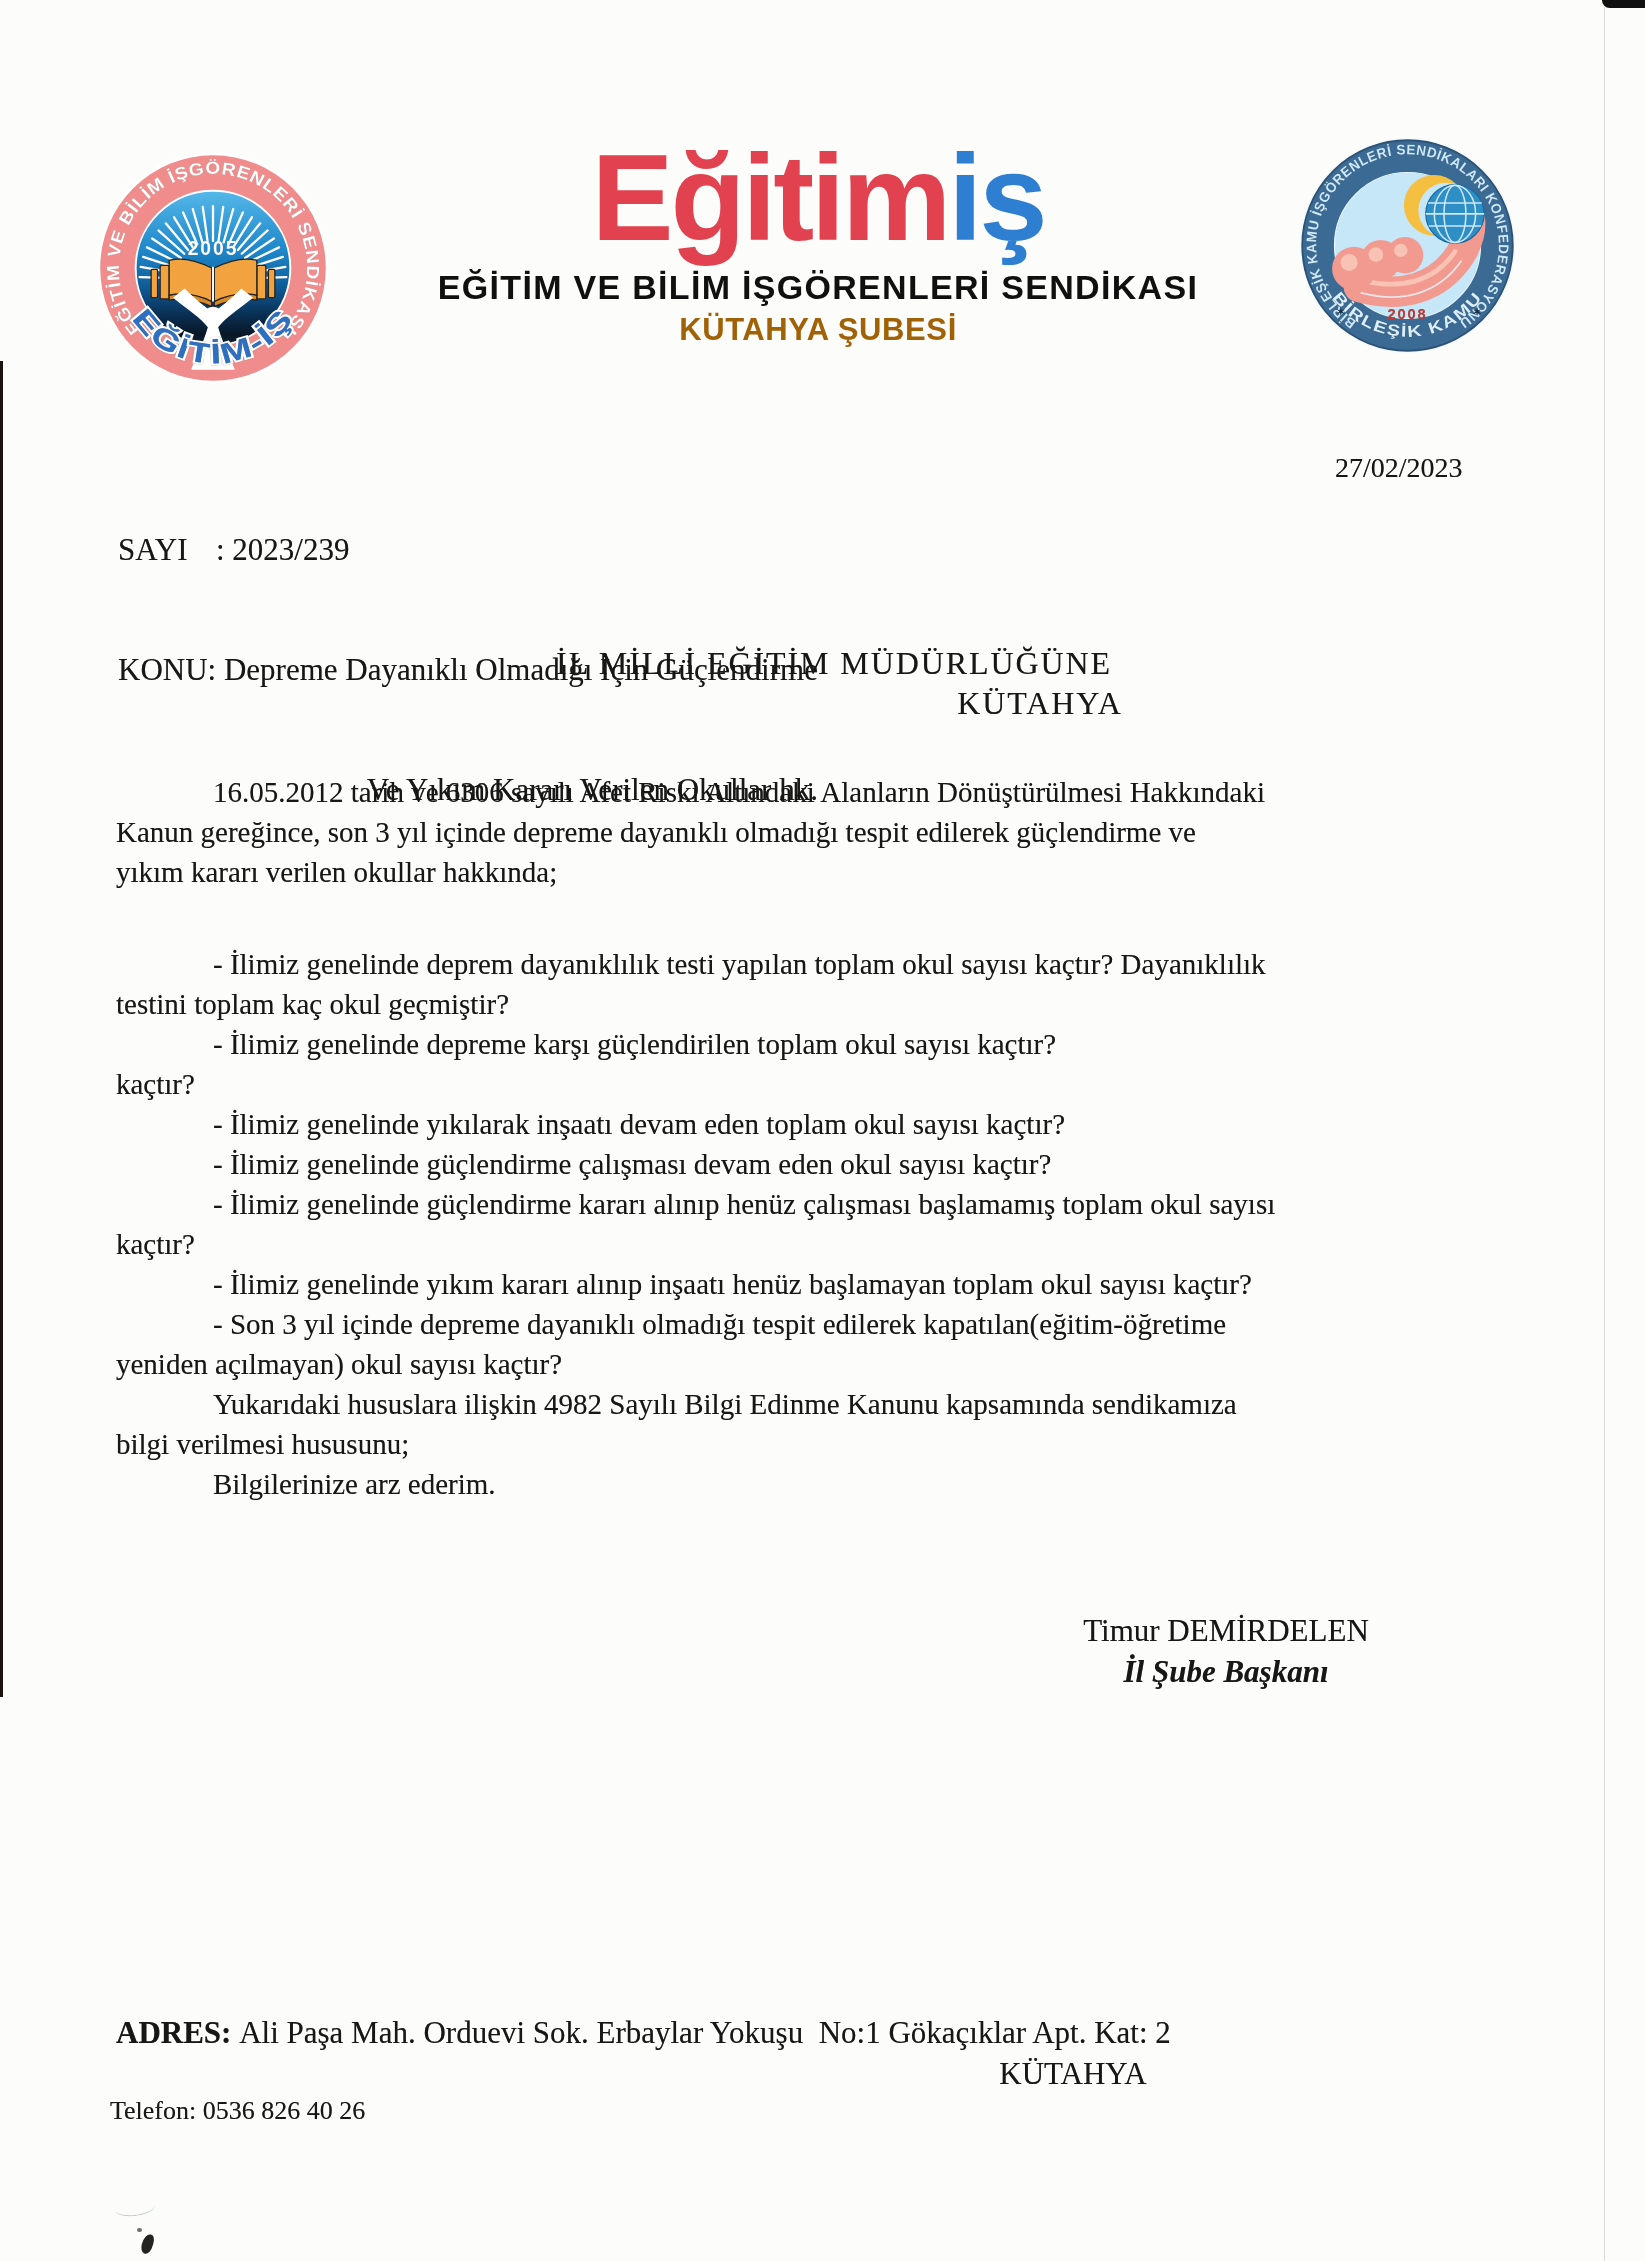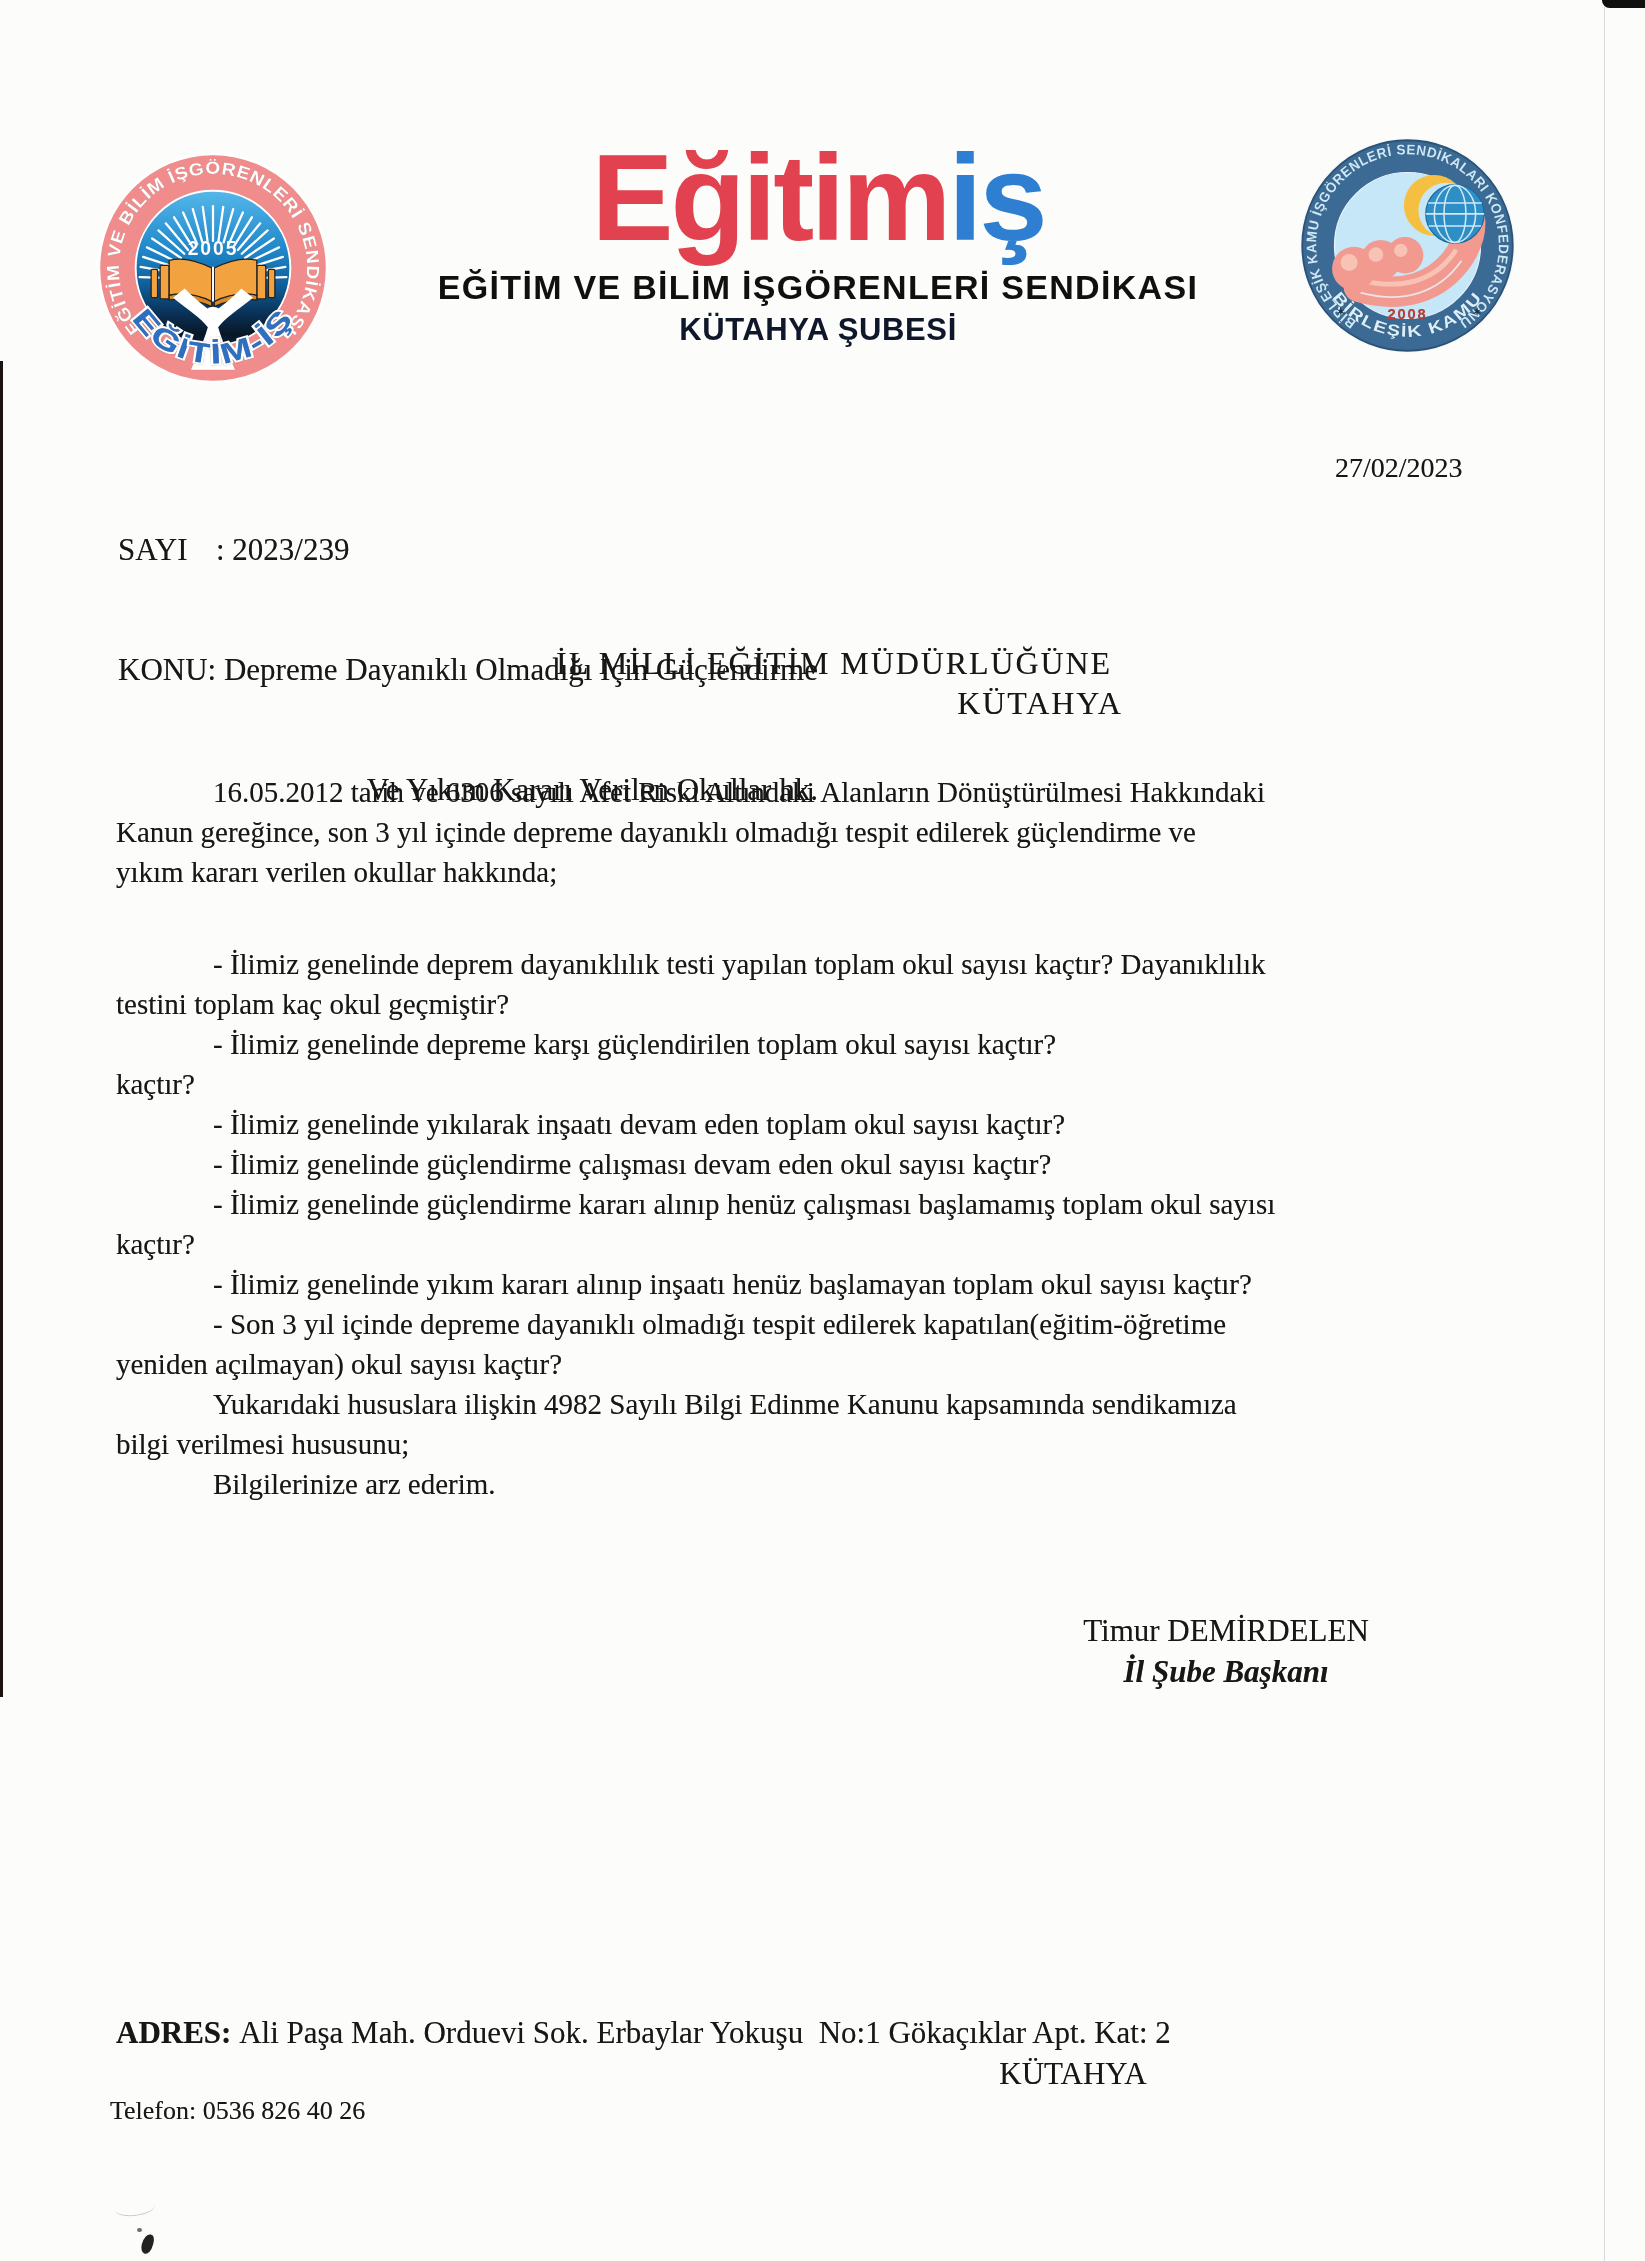--- a/index.html
+++ b/index.html
@@ -9,21 +9,21 @@
     text-shadow:0 0 0.6px rgba(20,20,20,.45);
   }
   
   .logo-left{position:absolute; left:97px; top:152px; width:232px; height:232px;}
   .logo-right{position:absolute; left:1298px; top:136px; width:219px; height:219px;}
   .brand{position:absolute; left:818px; top:136px; transform:translateX(-50%); text-align:center; white-space:nowrap; text-shadow:none;}
   .brand-title{font-family:"Liberation Sans",sans-serif; font-weight:bold; font-size:123px; letter-spacing:-3.2px; line-height:1;}
   .brand-title .red{color:var(--title-red);margin-top:38px;}
   .brand-title .blue{color:var(--title-blue);}
   .brand-sub1{font-family:"Liberation Sans",sans-serif; font-weight:bold; font-size:34px; letter-spacing:1.3px; color:#101010; margin-top:9px;}
-  .brand-sub2{font-family:"Liberation Sans",sans-serif; font-weight:bold; font-size:31px; letter-spacing:0.6px; color:#0f172a; margin-top:5.2px;}
+  .brand-sub2{font-family:"Liberation Sans",sans-serif; font-weight:bold; font-size:31px; letter-spacing:0.6px; color:#a16207; margin-top:5.2px;}
   
   .meta{position:absolute; left:118px; top:450px; font-size:31px; line-height:40px; white-space:pre;}
   .meta .lbl{display:inline-block;}
   .meta .sayi-lbl{width:98px;}
   .meta .konu2{padding-left:129px;text-align:right;}
   .date{position:absolute; left:1335px; top:452px; font-size:28px;}
   
   .rec1{position:absolute; left:834px; top:645px; transform:translateX(-50%); font-size:32px; letter-spacing:1.9px; white-space:nowrap;}
   .rec2{position:absolute; left:1040px; top:685px; transform:translateX(-50%); font-size:32px; letter-spacing:1.9px; white-space:nowrap;}
   

